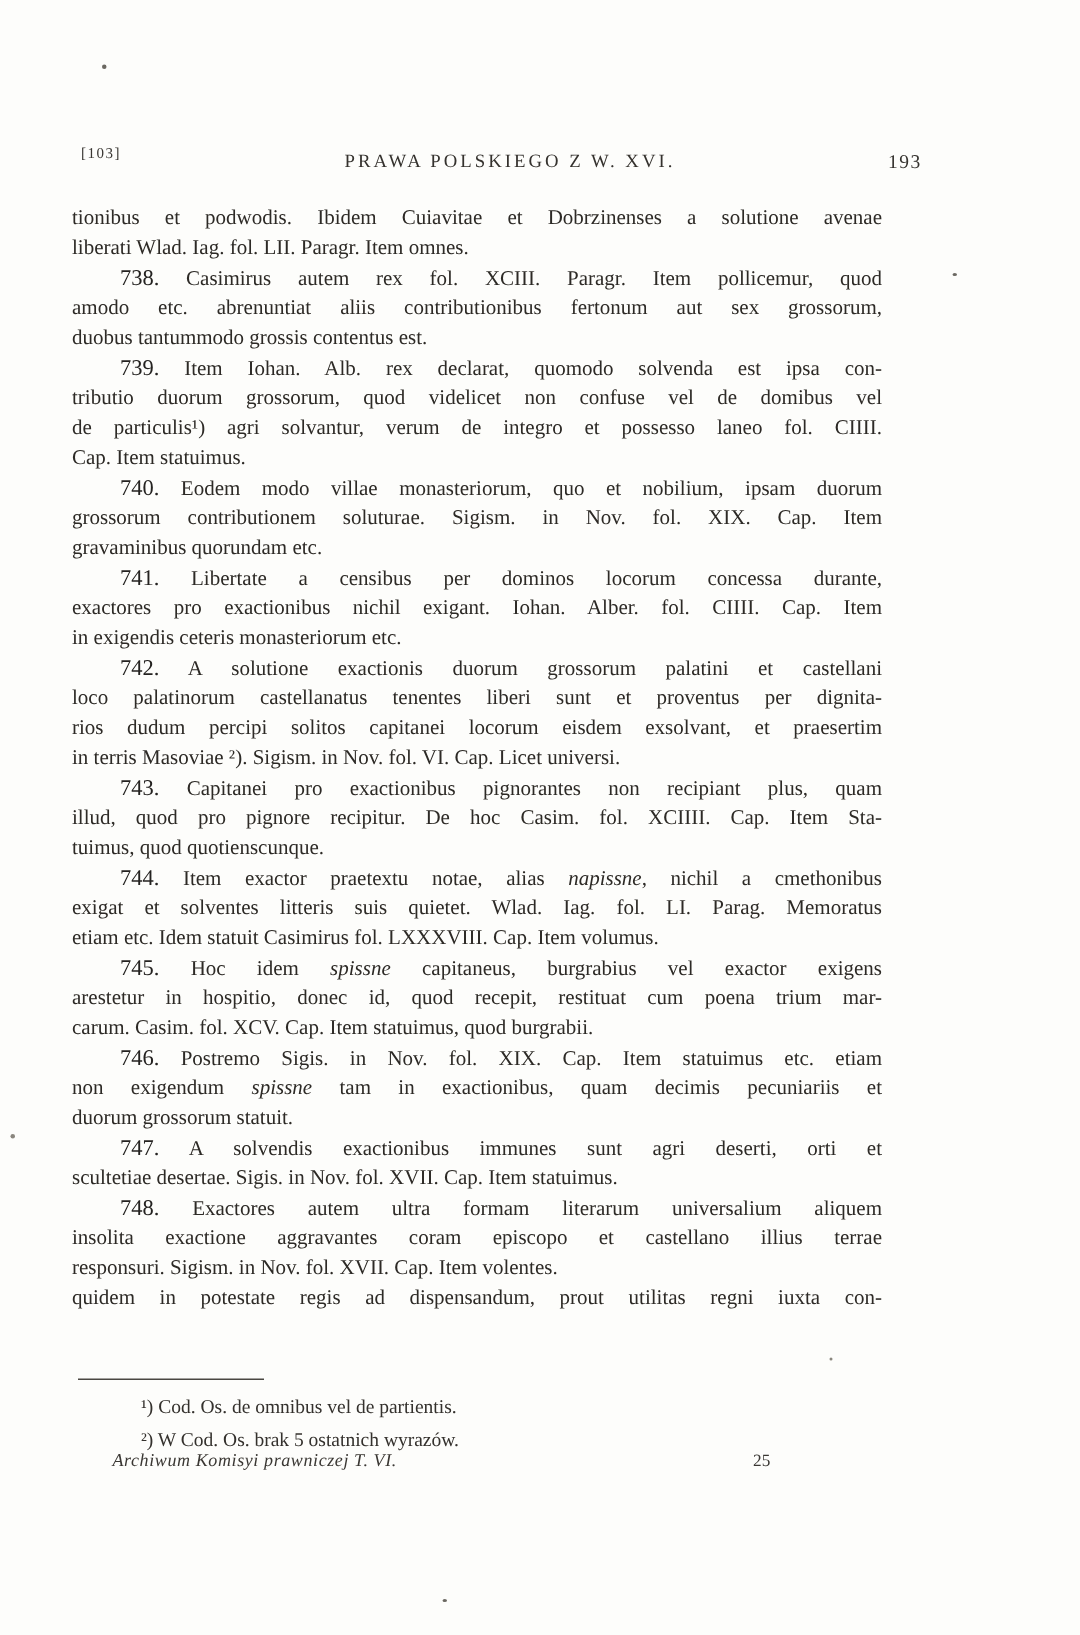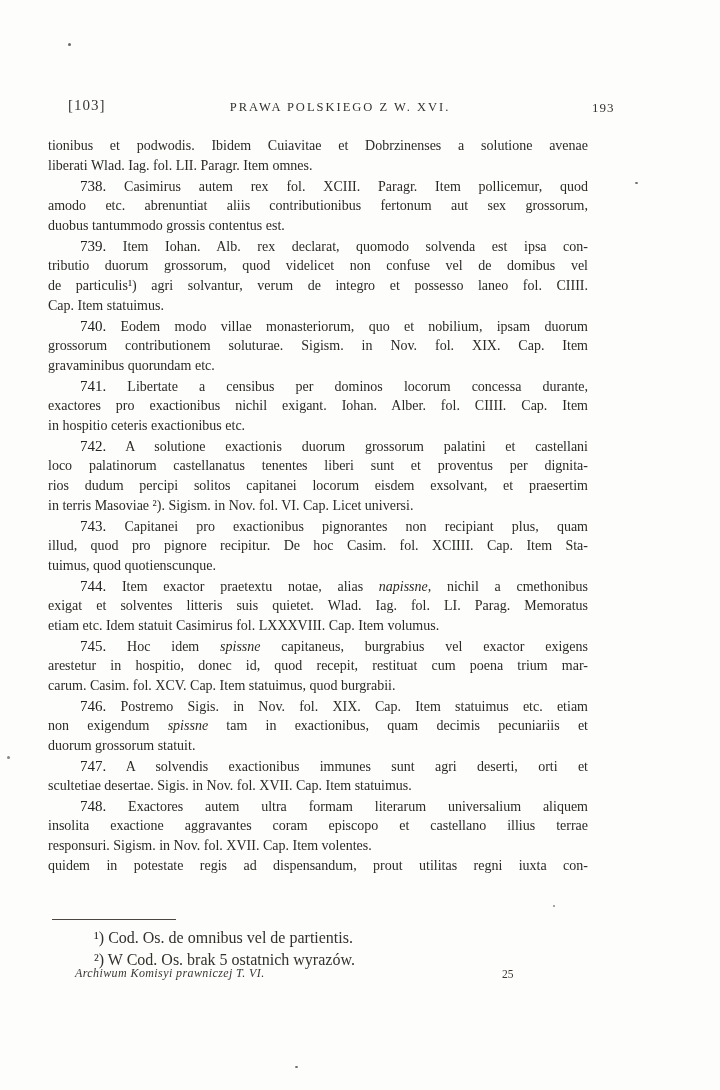--- a/index.html
+++ b/index.html
@@ -8,22 +8,22 @@
     background:#fdfdfb;
     font-family:"Liberation Serif", serif;
     color:#2d2a26;
     position:relative;
     overflow:hidden;
   }
   .sheet { position:absolute; inset:0; }
 
   
   .folio-mark {
-    position:absolute; left:68px; top:97px;
-    font-size:15px; color:#3a3733; letter-spacing:1px;
+    position:absolute; left:54px; top:97px;
+    font-size:10px; color:#3a3733; letter-spacing:1px;
   }
   .header-title {
     position:absolute; left:130px; top:100px; width:420px;
     text-align:center; font-size:12.5px; font-weight:normal;
     letter-spacing:2px; color:#35322e;
   }
   .page-number {
     position:absolute; left:592px; top:100px;
     font-size:13px; letter-spacing:1px; color:#35322e;
   }
@@ -43,21 +43,21 @@
 
   
   .footnote-rule {
     position:absolute; left:52px; top:919px;
     width:124px; height:1px; background:#4a4742;
   }
   .footnotes {
     position:absolute; left:94px; top:927px; width:420px;
   }
   .footnote-line {
-    font-size:16px; line-height:21.5px; color:#34312d;
+    font-size:13px; line-height:21.5px; color:#34312d;
   }
   .imprint-line {
     position:absolute; left:75px; top:966px;
     font-size:12px; letter-spacing:0.4px; color:#3a3733;font-style:italic;
   }
   .sheet-signature {
     position:absolute; left:502px; top:968px;
     font-size:11.5px; color:#3a3733;
   }
 
@@ -88,21 +88,21 @@
       <div class="line">duobus tantummodo grossis contentus est.</div>
       <div class="line j ind"><b>739.</b> Item Iohan. Alb. rex declarat, quomodo solvenda est ipsa con-</div>
       <div class="line j">tributio duorum grossorum, quod videlicet non confuse vel de domibus vel</div>
       <div class="line j">de particulis¹) agri solvantur, verum de integro et possesso laneo fol. CIIII.</div>
       <div class="line">Cap. Item statuimus.</div>
       <div class="line j ind"><b>740.</b> Eodem modo villae monasteriorum, quo et nobilium, ipsam duorum</div>
       <div class="line j">grossorum contributionem soluturae. Sigism. in Nov. fol. XIX. Cap. Item</div>
       <div class="line">gravaminibus quorundam etc.</div>
       <div class="line j ind"><b>741.</b> Libertate a censibus per dominos locorum concessa durante,</div>
       <div class="line j">exactores pro exactionibus nichil exigant. Iohan. Alber. fol. CIIII. Cap. Item</div>
-      <div class="line">in hospitio ceteris exactionibus etc.</div>
+      <div class="line">in exigendis ceteris monasteriorum etc.</div>
       <div class="line j ind"><b>742.</b> A solutione exactionis duorum grossorum palatini et castellani</div>
       <div class="line j">loco palatinorum castellanatus tenentes liberi sunt et proventus per dignita-</div>
       <div class="line j">rios dudum percipi solitos capitanei locorum eisdem exsolvant, et praesertim</div>
       <div class="line">in terris Masoviae ²). Sigism. in Nov. fol. VI. Cap. Licet universi.</div>
       <div class="line j ind"><b>743.</b> Capitanei pro exactionibus pignorantes non recipiant plus, quam</div>
       <div class="line j">illud, quod pro pignore recipitur. De hoc Casim. fol. XCIIII. Cap. Item Sta-</div>
       <div class="line">tuimus, quod quotienscunque.</div>
       <div class="line j ind"><b>744.</b> Item exactor praetextu notae, alias <i>napissne</i>, nichil a cmethonibus</div>
       <div class="line j">exigat et solventes litteris suis quietet. Wlad. Iag. fol. LI. Parag. Memoratus</div>
       <div class="line">etiam etc. Idem statuit Casimirus fol. LXXXVIII. Cap. Item volumus.</div>

